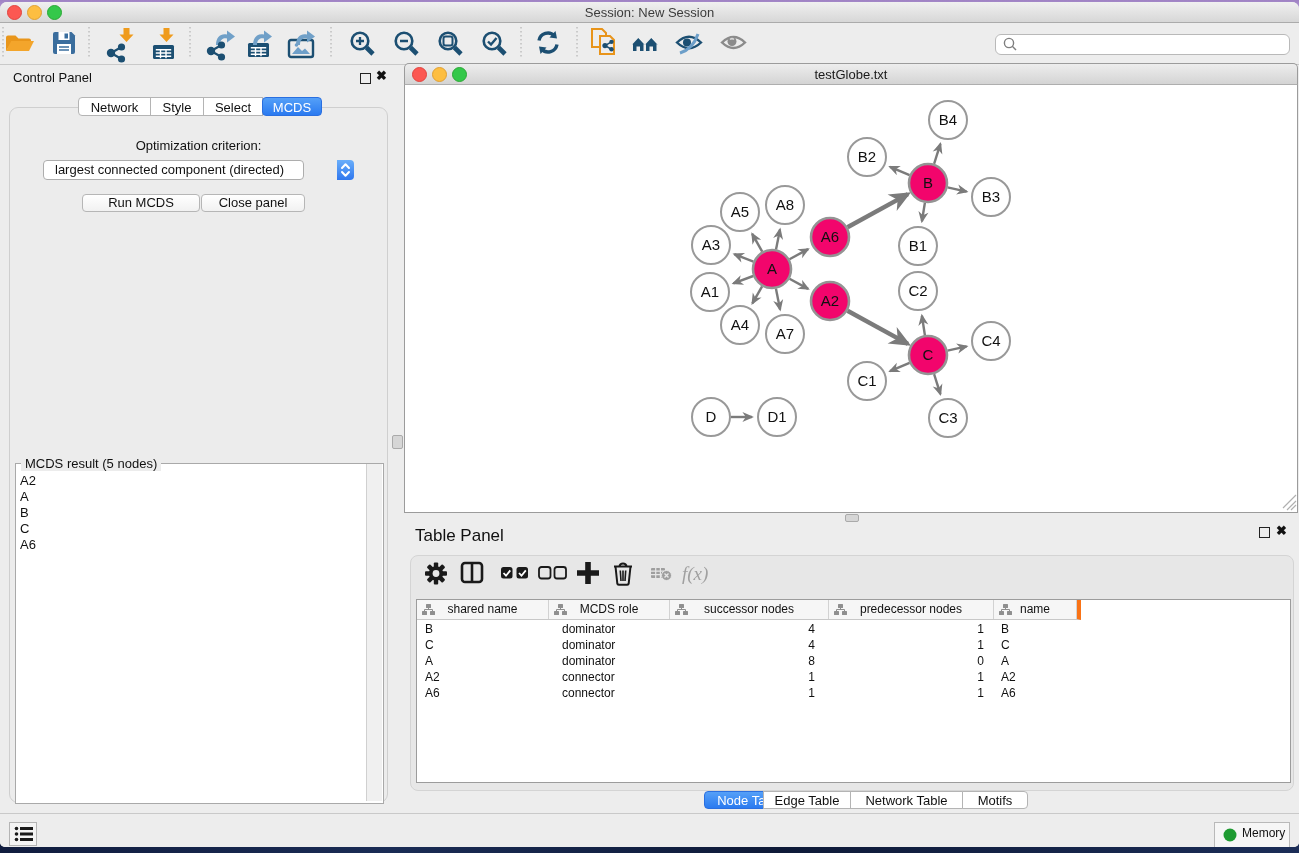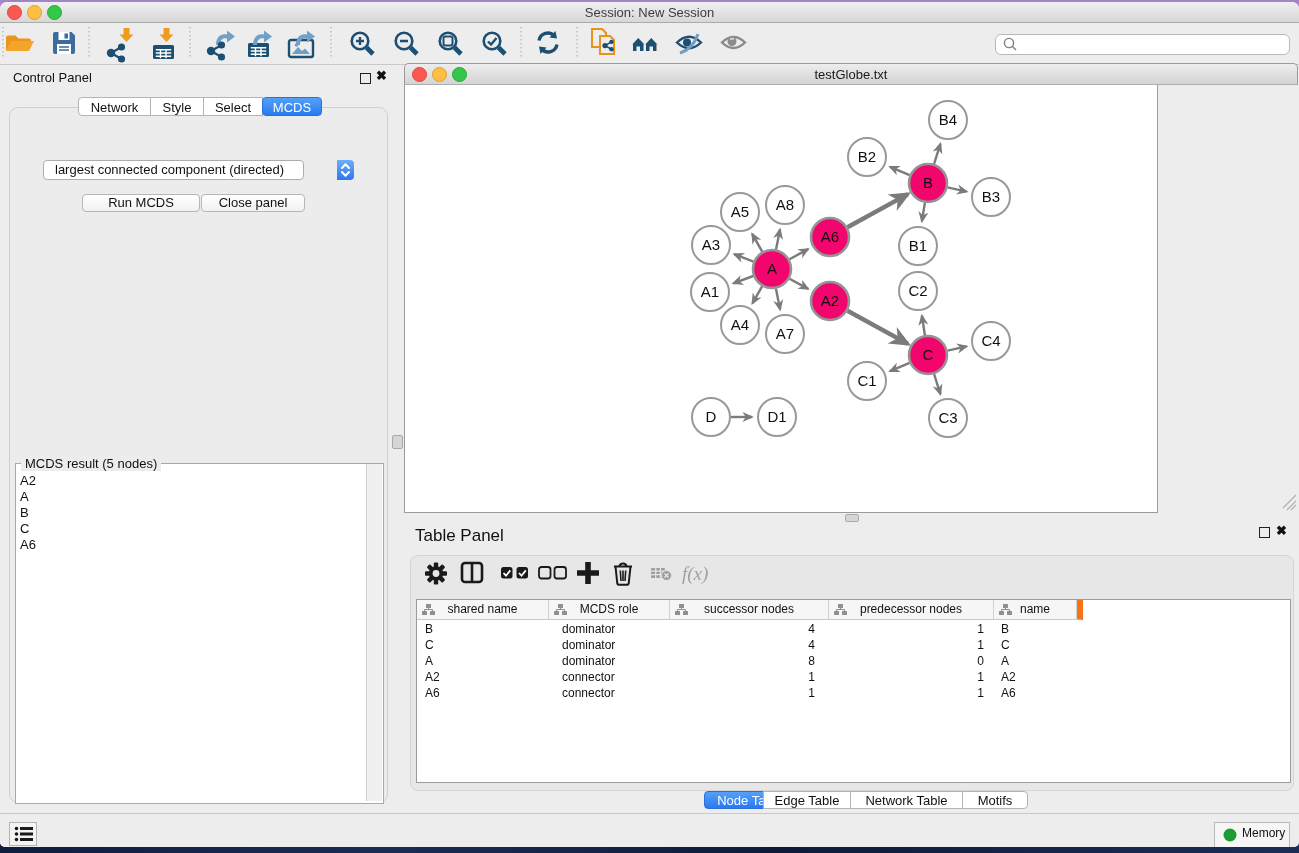--- a/index.html
+++ b/index.html
@@ -41,27 +41,27 @@
 #scrolltrack{left:366px;top:462px;width:15px;height:337px;background:#f0f0f0;border-left:1px solid #d0d0d0;}
 
 #sphandle1{left:392px;top:433px;width:9px;height:12px;background:#d6d6d6;border:1px solid #aaa;border-radius:2px;}
 
 #netwin{left:404px;top:61px;width:894px;height:450px;}
 #nettitle{position:absolute;left:0;top:0;width:894px;height:22px;background:linear-gradient(#ededed,#d4d4d4);border:1px solid #9b9b9b;border-bottom:1px solid #aeaeae;border-radius:5px 5px 0 0;box-sizing:border-box;}
 #nettitle .t1{left:7px;background:#fc5852;border:0.5px solid #e1443f;top:2.5px;}
 #nettitle .t2{left:27px;background:#fdbe41;border:0.5px solid #e0a033;top:2.5px;}
 #nettitle .t3{left:47px;background:#34c84a;border:0.5px solid #2aa835;top:2.5px;}
 #nettext{position:absolute;left:0;top:4px;width:894px;text-align:center;font-size:13px;color:#1a1a1a;}
-#netcanvas{position:absolute;left:0;top:22px;width:754px;height:428px;background:#fff;border:1px solid #9b9b9b;border-top:none;box-sizing:border-box;}
+#netcanvas{position:absolute;left:0;top:22px;width:894px;height:428px;background:#fff;border:1px solid #9b9b9b;border-top:none;box-sizing:border-box;}
 
 #tptitle{left:415px;top:524px;font-size:17px;color:#111;}
 #tpanel{left:410px;top:553px;width:884px;height:236px;background:#e7e7e7;border:1px solid #d4d4d4;border-radius:8px;box-sizing:border-box;}
 #tbltoolbar{left:420px;top:558px;height:26px;}
 #tblbox{left:416px;top:597px;width:875px;height:184px;background:#fff;border:1px solid #9c9c9c;box-sizing:border-box;}
-#tblhead{position:absolute;left:0;top:0;width:660px;height:19px;background:#f6f6f6;border-bottom:1px solid #c8c8c8;border-right:6px solid #f97316;}
+#tblhead{position:absolute;left:0;top:0;width:660px;height:19px;background:#f6f6f6;border-bottom:1px solid #c8c8c8;border-right:4px solid #f97316;}
 .hcell{position:absolute;top:0;height:19px;font-size:12px;color:#111;text-align:center;line-height:19px;border-right:1px solid #d2d2d2;box-sizing:border-box;}
 .hicon{position:absolute;top:4px;}
 .trow{position:absolute;font-size:12px;color:#111;height:16px;line-height:16px;}
 .c1{position:absolute;left:8px;}
 .c2{position:absolute;left:145px;}
 .c3{position:absolute;left:253px;width:145px;text-align:right;}
 .c4{position:absolute;left:412px;width:155px;text-align:right;}
 .c5{position:absolute;left:584px;}
 
 .btab{position:absolute;top:789px;height:18px;background:#fff;border:1px solid #b4b4b4;box-sizing:border-box;font-size:13px;text-align:center;line-height:17px;color:#111;}
@@ -231,20 +231,21 @@
 <div class="abs" id="cptitle">Control Panel</div>
 <div class="floatbtn" style="left:360px;top:71px;"></div>
 <div class="closex" style="left:376px;top:66px;">✖</div>
 <div class="abs" id="cpanel"></div>
 <div class="abs" id="tabs">
  <div class="tab" id="tabN">Network</div>
  <div class="tab" id="tabS">Style</div>
  <div class="tab" id="tabE">Select</div>
  <div class="tab" id="tabM">MCDS</div>
 </div>
+<div class="abs" id="optlabel">Optimization criterion:</div>
 <div class="abs" id="dropdown">largest connected component (directed)</div>
 <div class="abs" id="dropstep"><svg width="17" height="20">
         <path d="M5,8 L8.5,4.2 L12,8 M5,12 L8.5,15.8 L12,12" stroke="#fff" stroke-width="2" fill="none" stroke-linecap="round" stroke-linejoin="round"></path>
       </svg></div>
 <div class="btn" style="left:82px;top:192px;width:118px;">Run MCDS</div>
 <div class="btn" style="left:201px;top:192px;width:104px;">Close panel</div>
 <div class="abs" id="groupbox"></div>
 <div class="abs" id="scrolltrack"></div>
 <div class="abs" id="grouplabel">MCDS result (5 nodes)</div>
 <div class="abs" id="mcdslist">A2<br>A<br>B<br>C<br>A6</div>

